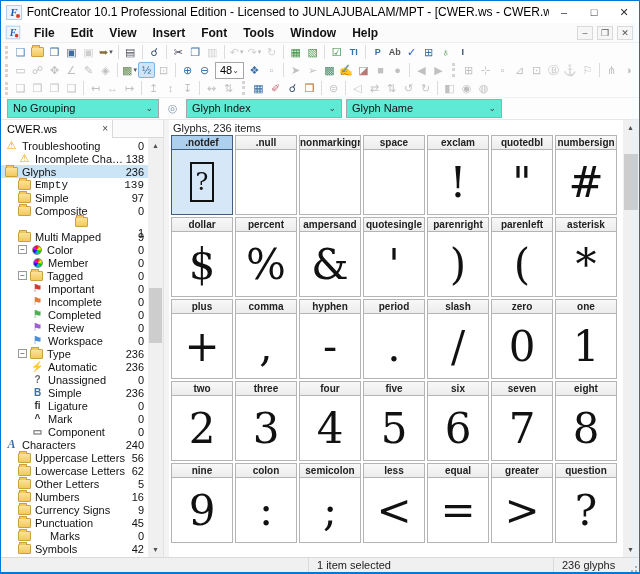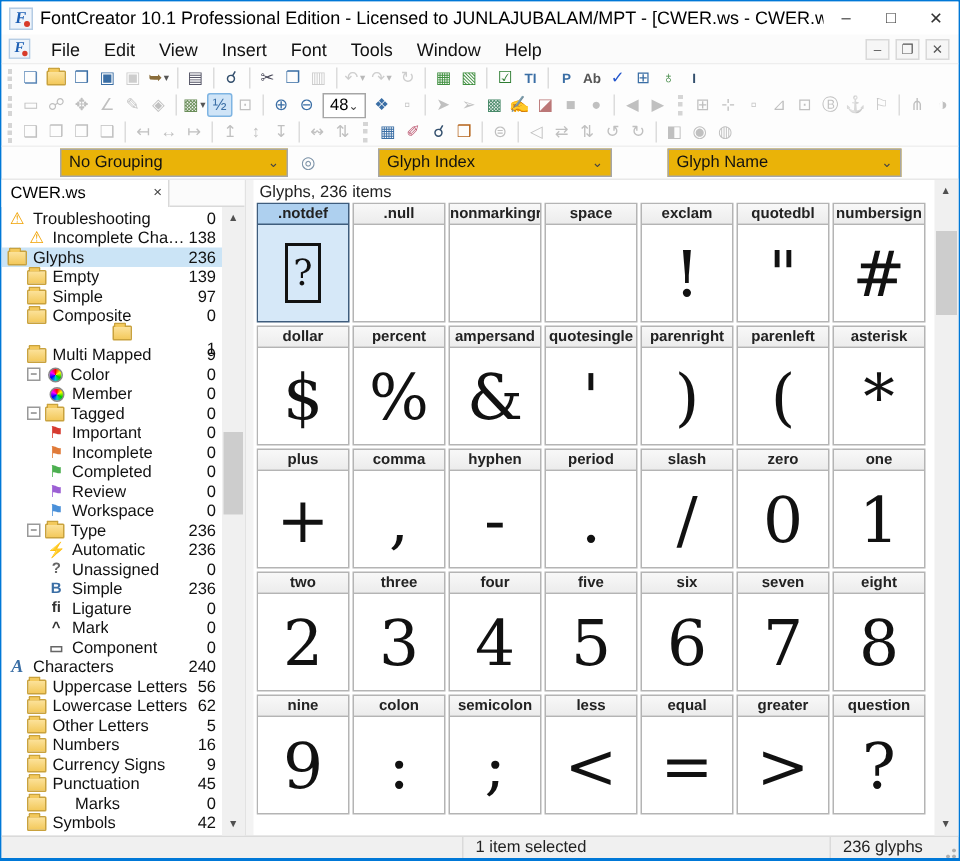--- a/index.html
+++ b/index.html
@@ -10,21 +10,21 @@
   .titlebar { height:22px; background:#ffffff; display:flex; align-items:center; padding:0 0 0 5px; flex:0 0 auto; }
   .app-icon { width:16px; height:15px; background:#eef4fb; border:1px solid #b5cce4; color:#1e5fb4; font:bold italic 11px "Liberation Serif",serif; text-align:center; line-height:13px; position:relative; margin-right:5px; }
   .app-icon::after { content:""; position:absolute; right:1px; bottom:1px; width:4px; height:4px; background:#d83b2a; border-radius:50%; }
   .title-text { font-size:12px; color:#000; white-space:nowrap; overflow:hidden; }
   .win-controls { margin-left:auto; display:flex; height:100%; }
   .win-btn { width:30px; height:100%; display:flex; align-items:center; justify-content:center; font-size:11px; color:#333; cursor:default; }
 
   
   .menubar { height:20px; background:#fbfbfb; display:flex; align-items:center; padding-left:4px; border-bottom:1px solid #eee; flex:0 0 auto; }
   .app-icon.small { transform:scale(.9); }
-  .menu-items { display:flex; height:100%; }
+  .menu-items { display:flex; height:100%;font-weight:bold; }
   .menu-item { padding:0 8px; font-size:12px; color:#111; display:flex; align-items:center; }
   .mdi-controls { margin-left:auto; display:flex; gap:4px; padding-right:6px; }
   .mdi-btn { width:16px; height:14px; font-size:9px; color:#555; border:1px solid #d9d9d9; background:#f6f6f6; display:flex; align-items:center; justify-content:center; }
 
   
   .toolbar { display:flex; align-items:center; background:#fdfdfd; padding:1px 2px; flex:0 0 auto; }
   .toolbar::before { content:""; width:0; height:13px; border-left:3px dotted #d5d5d5; margin:0 4px 0 2px; }
   .tb1 { height:18px; } .tb2 { height:18px; } .tb3 { height:19px; border-bottom:1px solid #f0f0f0; }
   .tbtn { height:16px; min-width:17px; display:flex; align-items:center; justify-content:center; font-size:11px; border:1px solid transparent; border-radius:2px; background:transparent; padding:0 1px; }
   .tbtn.dis { opacity:.4; filter:grayscale(1); }
@@ -34,21 +34,21 @@
   .tbtn .tglyph.txt { font:bold 9px "Liberation Sans",sans-serif; }
   .tsep { width:0; height:14px; border-left:1px solid #dcdcdc; margin:0 3px; }
   .tsep.dot { border-left:3px dotted #d5d5d5; margin:0 5px; }
   .tcombo { width:68px; height:17px; border:1px solid #a6a6a6; background:#fff; display:flex; align-items:center; justify-content:space-between; font-size:11px; padding:0 4px; margin:0 2px; }
   .tcombo .chev { font-size:8px; color:#444; }
   .ti-folder { width:13px; height:10px; background:linear-gradient(#fce29a,#f3c95c); border:1px solid #c9a23d; border-radius:1px; position:relative; display:inline-block; }
   .ti-folder::before { content:""; position:absolute; top:-3px; left:0; width:6px; height:2px; background:#f3c95c; border:1px solid #c9a23d; border-bottom:none; border-radius:1px 1px 0 0; }
 
   
   .filterbar { height:22px; display:flex; align-items:center; background:#fdfdfd; padding:1px 2px 2px 6px; gap:4px; border-bottom:1px solid #e8e8e8; flex:0 0 auto; }
-  .fcombo { height:19px; border:1px solid #a6a6a6; background:#eab308; display:flex; align-items:center; justify-content:space-between; font-size:11px; padding:0 5px; color:#111;margin-left:33px; }
+  .fcombo { height:19px; border:1px solid #a6a6a6; background:#5eead4; display:flex; align-items:center; justify-content:space-between; font-size:11px; padding:0 5px; color:#111; }
   .fcombo .chev { font-size:9px; color:#444; }
   .fbtn { width:19px; height:19px; display:flex; align-items:center; justify-content:center; font-size:11px; color:#7d93a8; }
 
   
   .main { flex:1 1 auto; display:flex; min-height:0; background:#fff; }
   .sidebar { width:163px; flex:0 0 auto; position:relative; border-right:1px solid #e2e2e2; display:flex; flex-direction:column; }
   .tabstrip { height:18px; border-bottom:1px solid #d9d9d9; display:flex; align-items:center; flex:0 0 auto; background:#fbfbfb; }
   .tab { width:112px; height:18px; background:#fff; border-right:1px solid #d9d9d9; display:flex; align-items:center; padding:0 4px 0 6px; font-size:11px; }
   .tab-close { margin-left:auto; font-size:10px; color:#444; }
   .tree { flex:1 1 auto; overflow:hidden; padding-top:1px; padding-right:15px; }
@@ -440,21 +440,21 @@
             <span class="tlabel">Incomplete Characters</span>
             <span class="tcount">138</span>
           </div>
           <div class="trow sel" style="padding-left: 4px;">
             <span class="ticon">
               <span class="ti-folder"></span>
             </span>
             <span class="tlabel">Glyphs</span>
             <span class="tcount">236</span>
           </div>
-          <div class="trow" style="padding-left: 17px;">
+          <div class="trow" style="padding-left: 17px; font-family: Liberation Mono, monospace;">
             <span class="ticon">
               <span class="ti-folder"></span>
             </span>
             <span class="tlabel">Empty</span>
             <span class="tcount">139</span>
           </div>
           <div class="trow" style="padding-left: 17px;">
             <span class="ticon">
               <span class="ti-folder"></span>
             </span>

